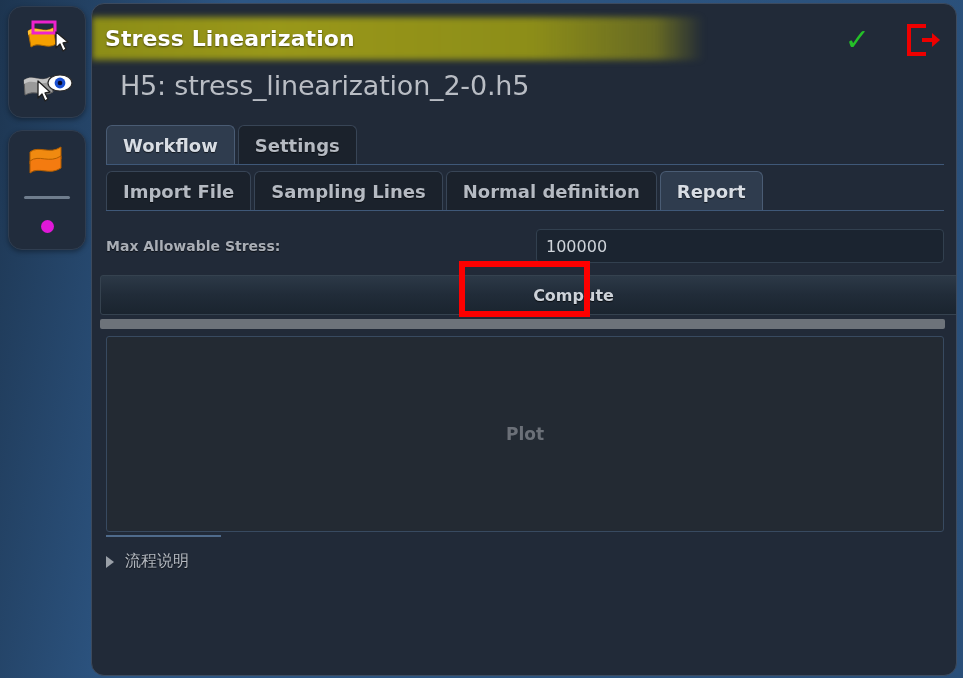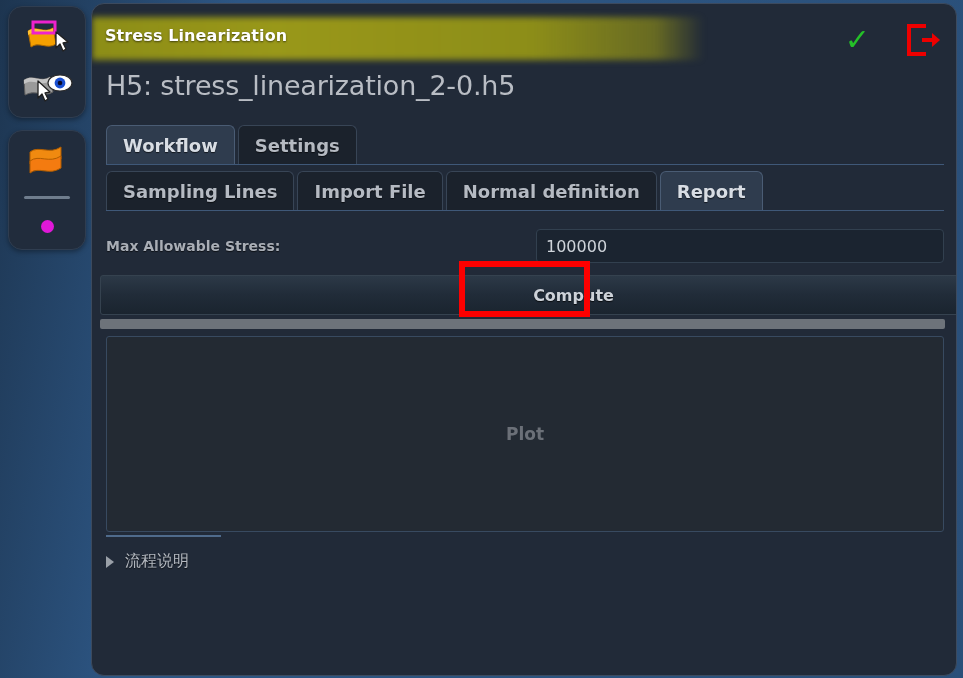--- a/index.html
+++ b/index.html
@@ -67,36 +67,36 @@
         rgba(150,150,20,.92) 0%,
         rgba(160,158,24,.95) 30%,
         rgba(150,150,22,.92) 72%,
         rgba(134,134,26,.70) 92%,
         rgba(120,120,30,0) 100%);
     filter: blur(3px);
   }
   #dialog-title {
     position: absolute;
     left: 13px; top: 22px;
-    font-size: 16px; font-weight: bold;
+    font-size: 22px; font-weight: bold;
     color: #ffffff;
     letter-spacing: .1px;
     text-shadow: 0 1px 2px rgba(0,0,0,.55);
   }
   #titlebar-actions {
     position: absolute;
     right: 14px; top: 18px;
     display: flex; align-items: center; gap: 34px;
   }
   #check-icon { color: #24c028; font-size: 30px; line-height: 1; }
   #exit-icon { display: block; }
 
   
   #filename {
-    margin: 2px 0 0 14px;
+    margin: 2px 0 0 28px;
     font-size: 27px;
     color: #b9bdc4;
     letter-spacing: -.2px;
   }
 
   
   #tabrow1 {
     margin: 24px 0 0 14px;
     display: flex; align-items: flex-end; gap: 3px;
     border-bottom: 1px solid #3f5878;
@@ -316,22 +316,22 @@
   </div>
 
   <div id="filename">H5: stress_linearization_2-0.h5</div>
 
   <div id="tabrow1">
     <div class="tab active">Workflow</div>
     <div class="tab">Settings</div>
   </div>
 
   <div id="tabrow2">
+    <div class="tab">Import File</div>
     <div class="tab">Sampling Lines</div>
-    <div class="tab">Import File</div>
     <div class="tab">Normal definition</div>
     <div class="tab active">Report</div>
   </div>
 
   <div id="form-row">
     <div id="stress-label">Max Allowable Stress:</div>
     <input id="stress-input" type="text" value="100000" style="">
   </div>
 
   <div id="compute-wrap">

